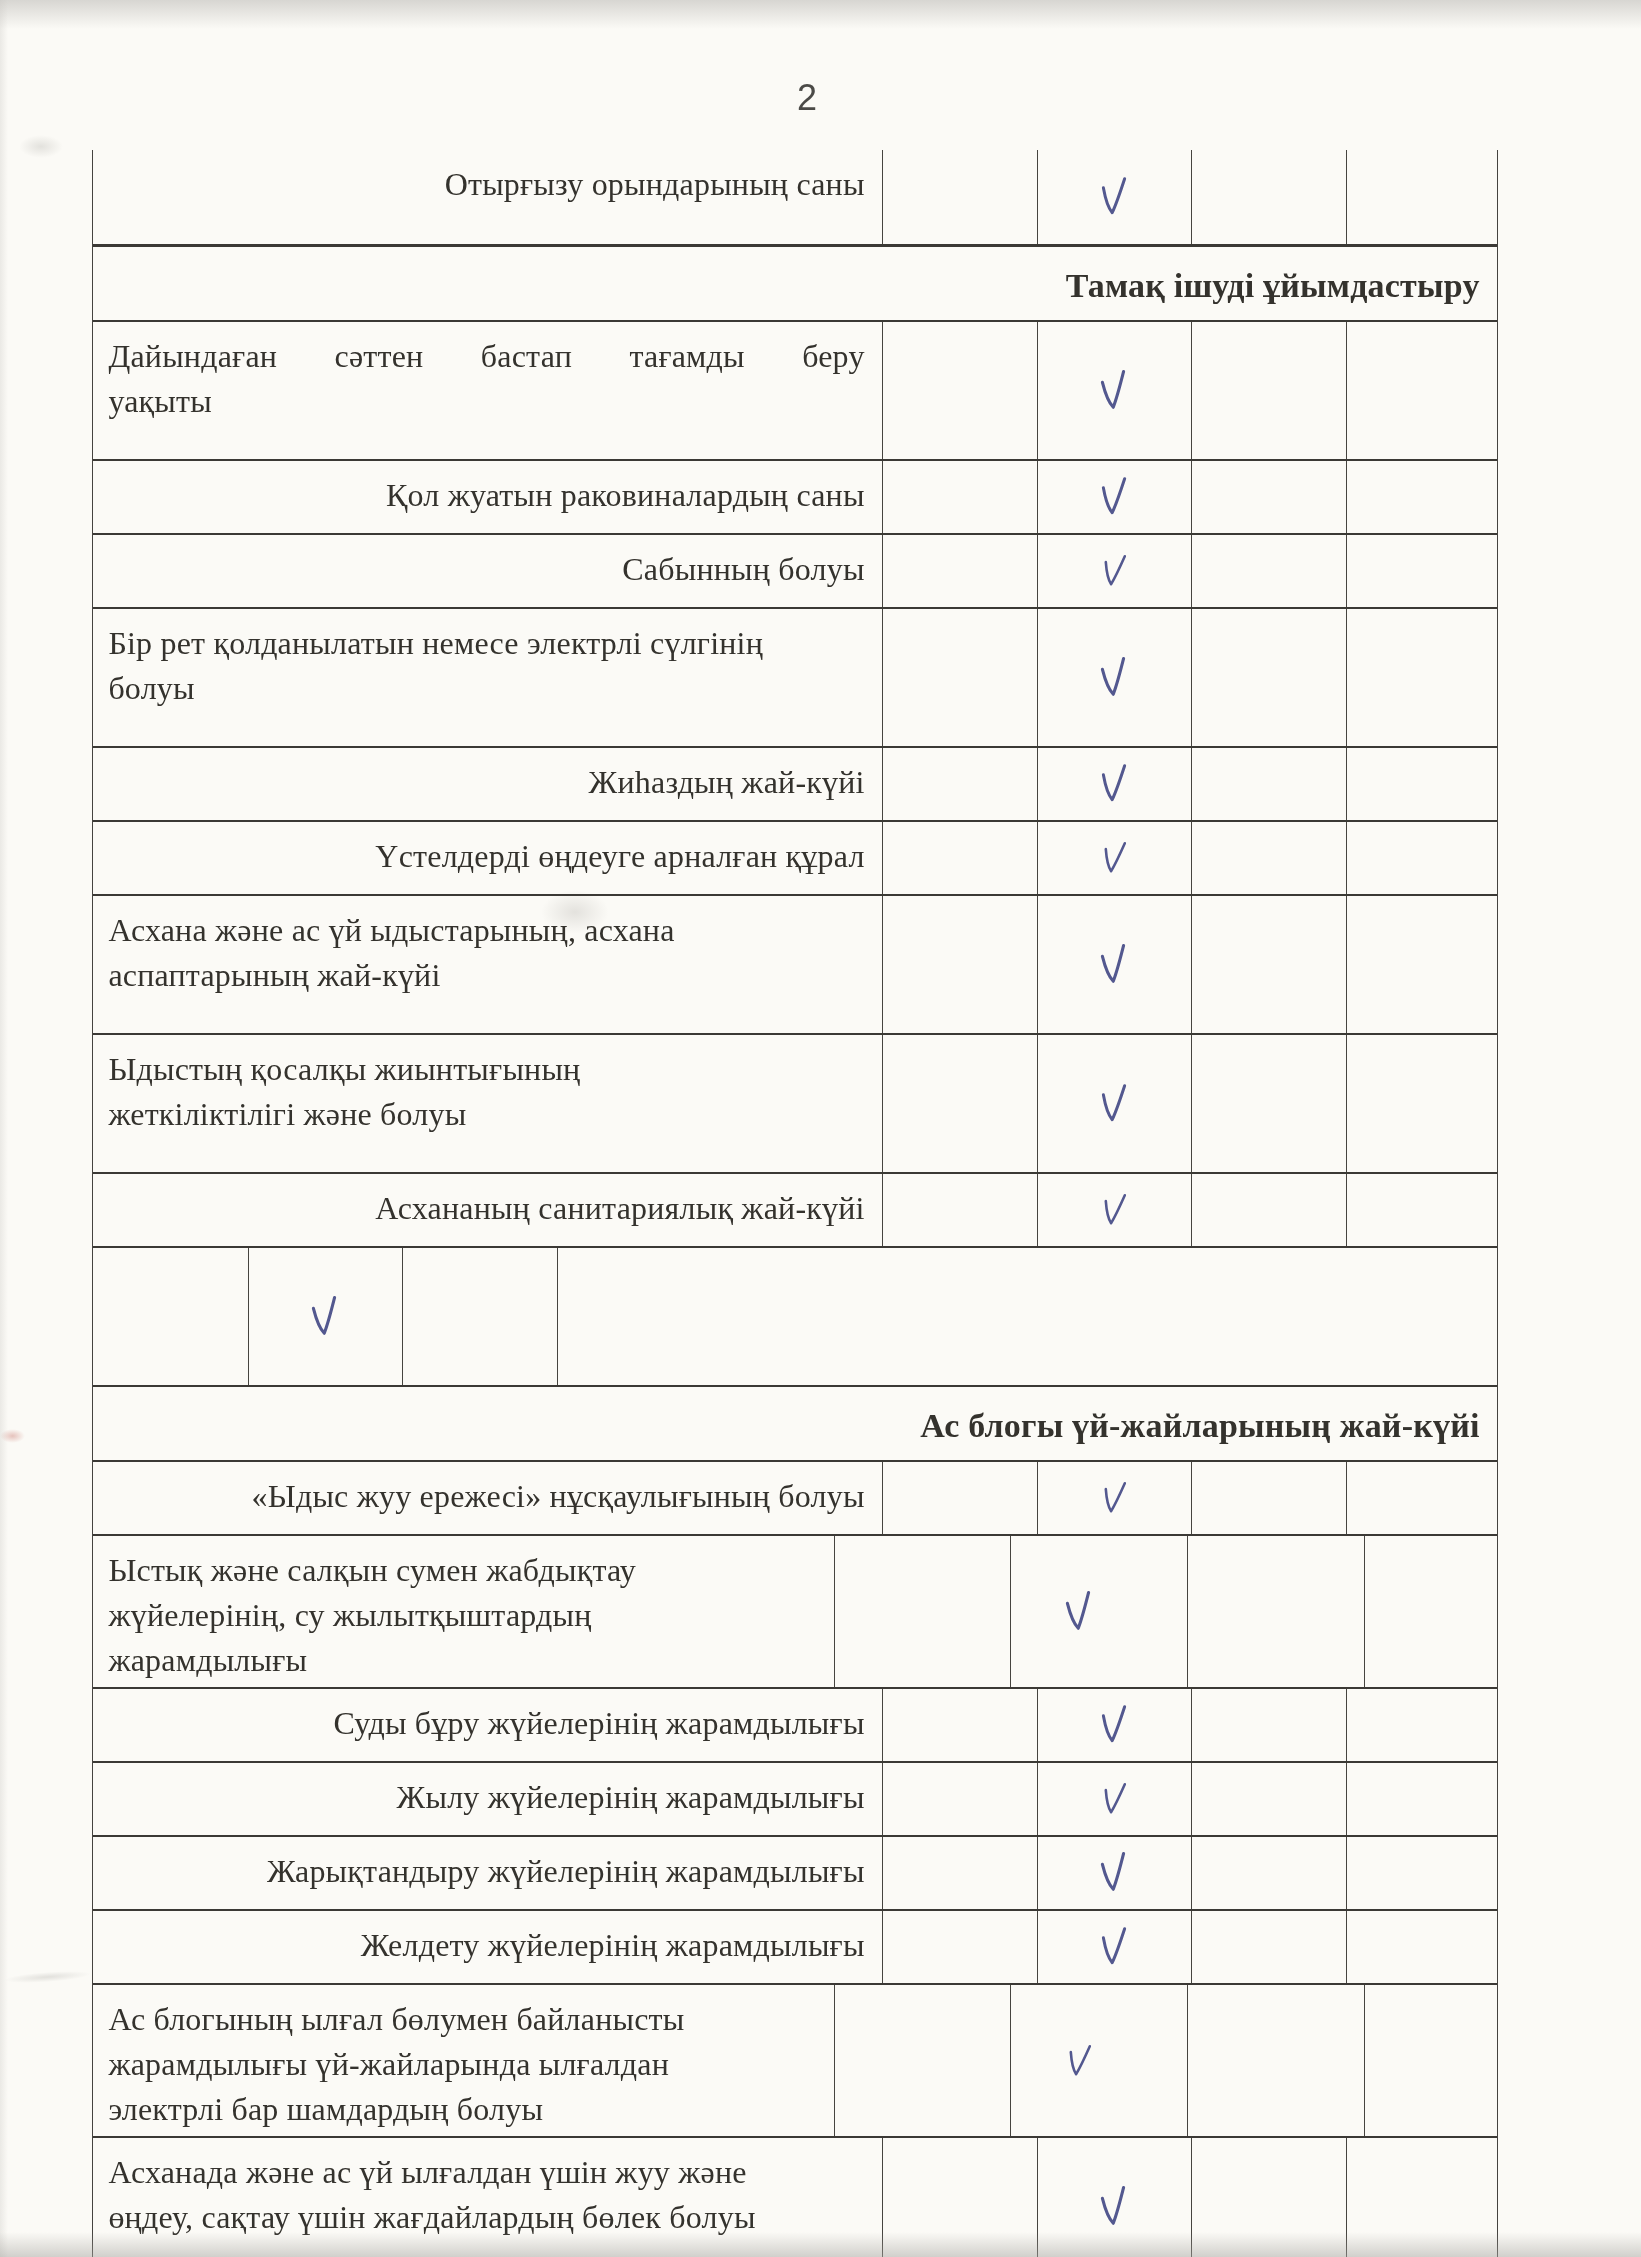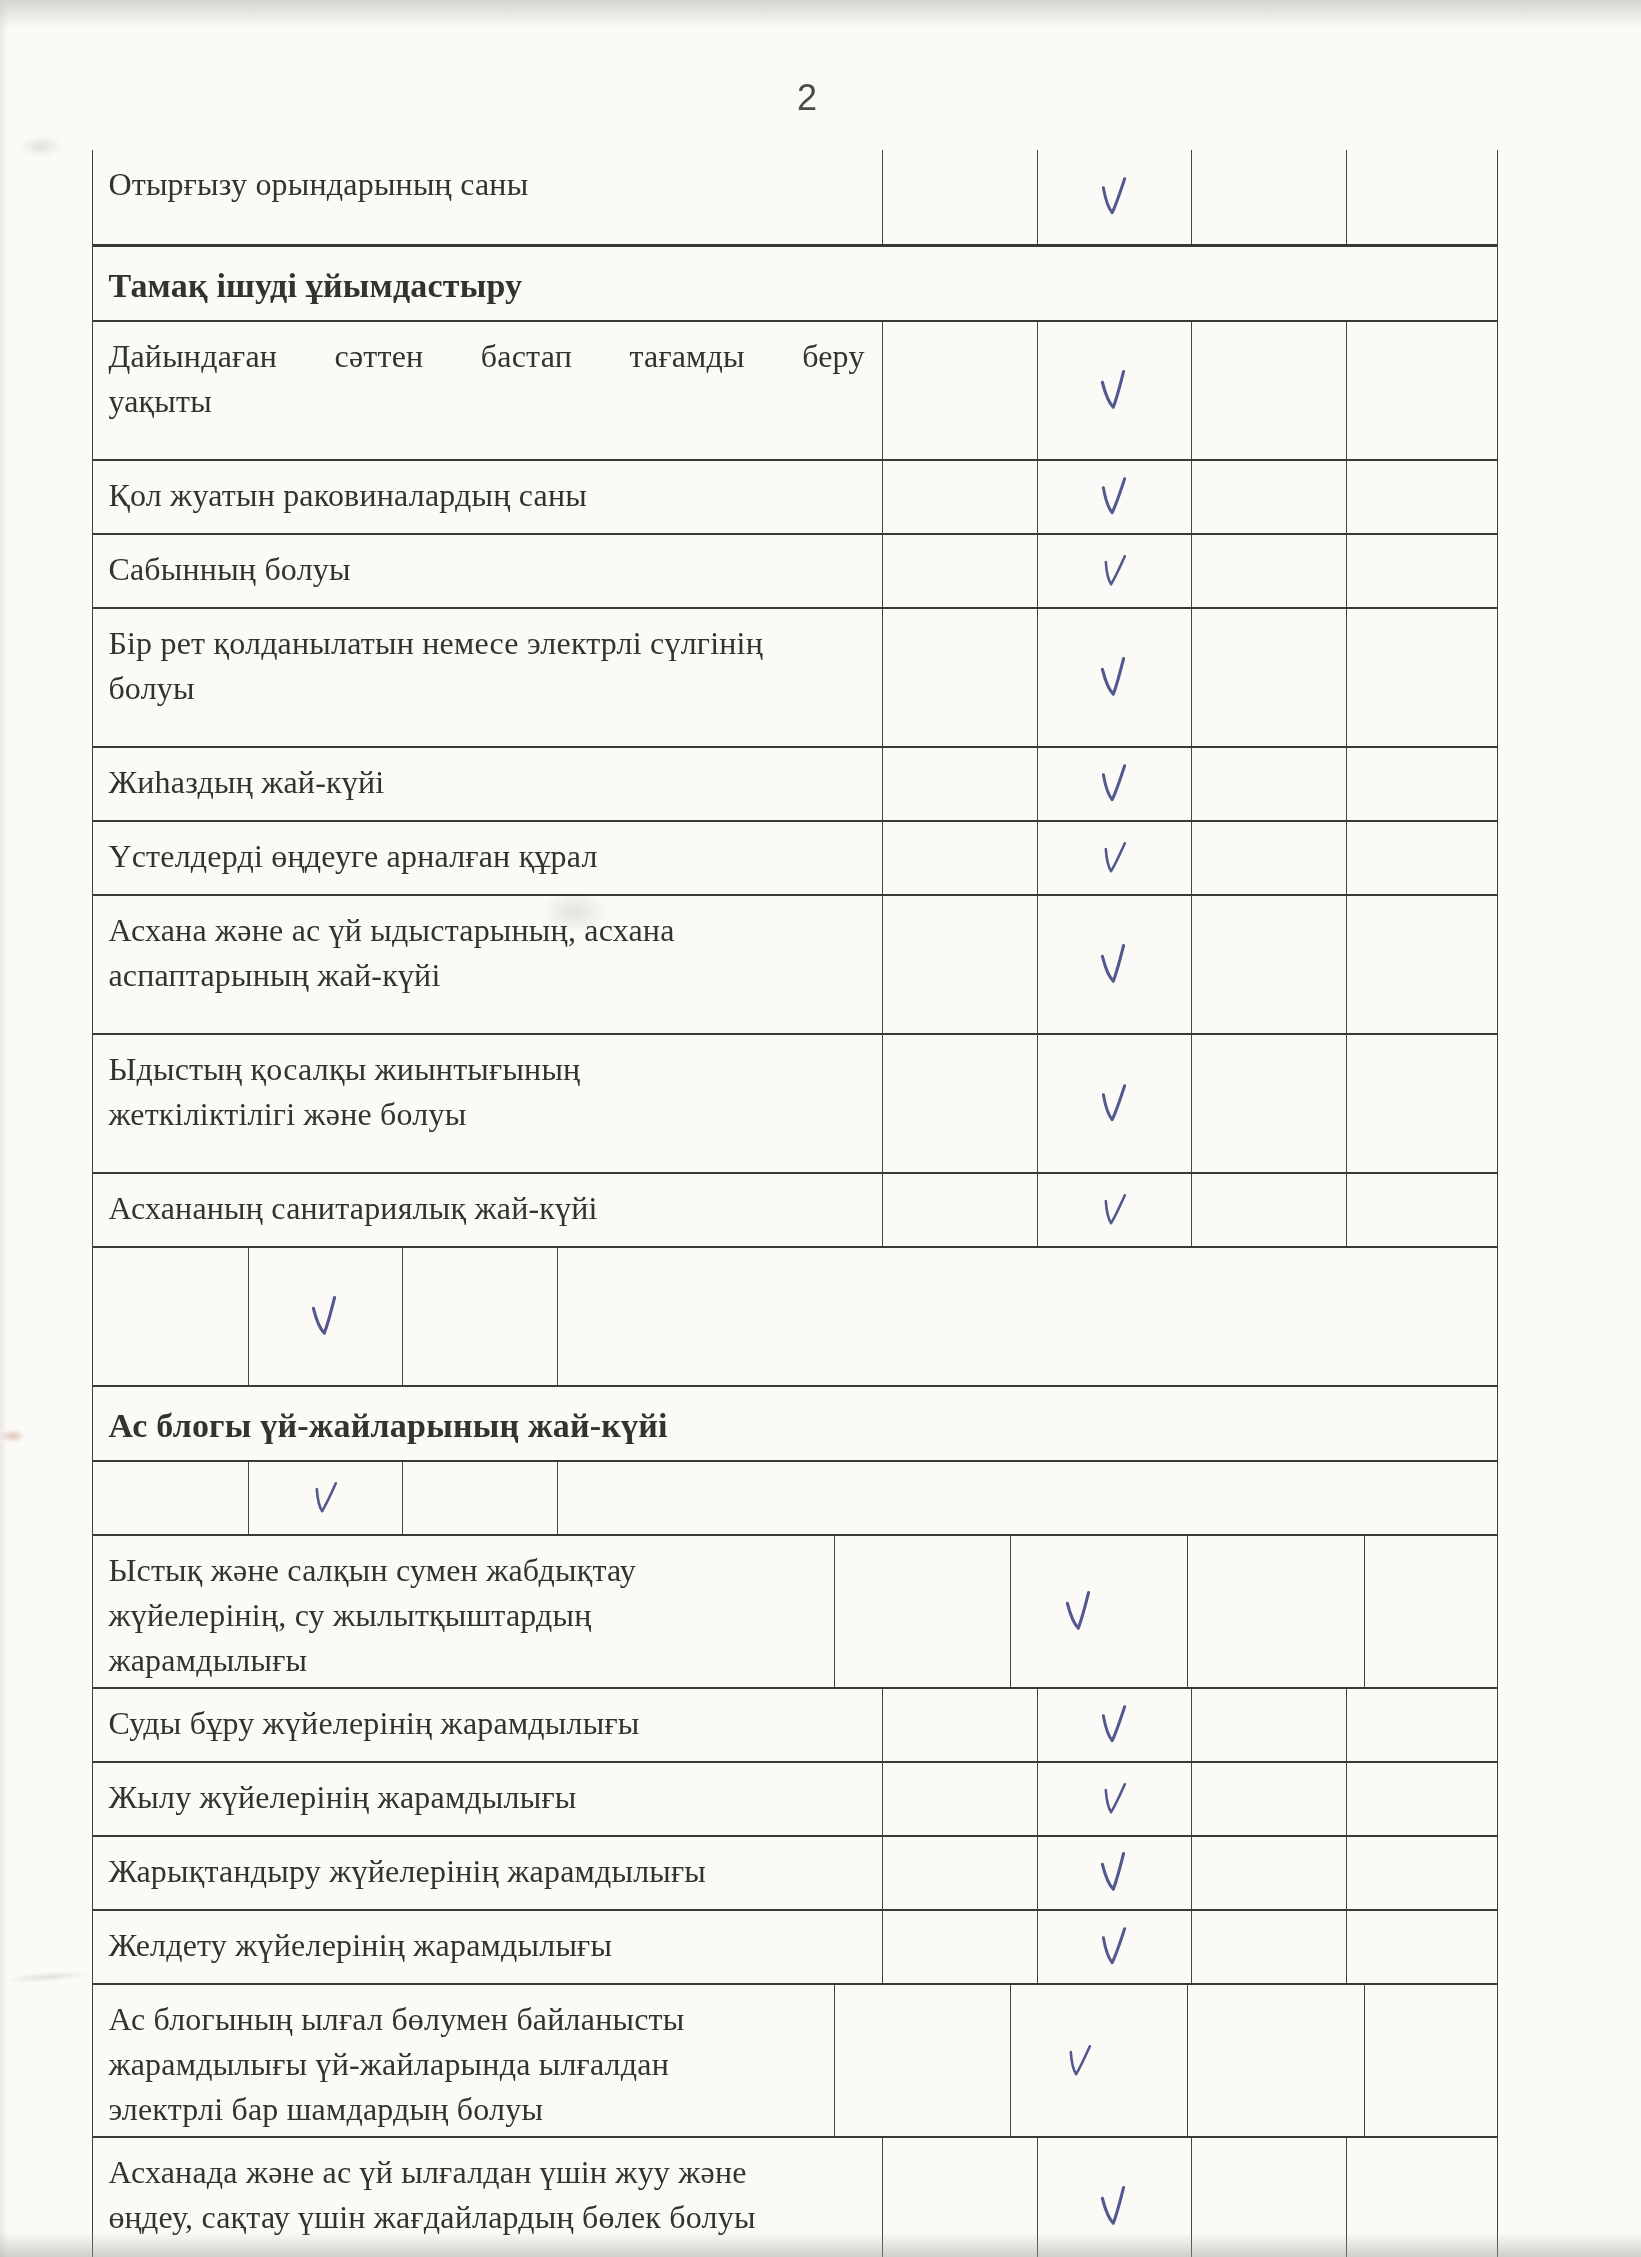--- a/index.html
+++ b/index.html
@@ -65,21 +65,21 @@
     border-right: 1.9px solid #45433f;
     box-sizing: content-box;
   }
   .table-row {
     display: flex;
     box-sizing: border-box;
     border-bottom: 2.9px solid #3b3935;
     position: relative;
   }
   .table-row:first-child { height: 97px; border-bottom-width: 3.9px; }
-  .lines-1 { height: 74px; }
+  .lines-1 { height: 74px; text-align: right; }
   .lines-2 { height: 139px; }
   .lines-3 { height: 153px; gap: 40px; }
   .section-row { height: 75px; }
 
   .cell {
     box-sizing: border-box;
     overflow: hidden;
   }
   .cell + .cell { border-left: 1.9px solid #46443f; }
   .criteria-cell {
@@ -285,20 +285,23 @@
         </div>
     <div class="cell mark-cell col-3"></div>
     <div class="cell mark-cell col-4"></div>
   </div>
       <div class="table-row section-row lines-1">
     <div class="cell section-cell">
           <div class="text-line">Ас блогы үй-жайларының жай-күйі</div>
         </div>
   </div>
       <div class="table-row item-row lines-1">
+    <div class="cell criteria-cell">
+          <div class="text-line">«Ыдыс жуу ережесі» нұсқаулығының болуы</div>
+        </div>
     <div class="cell mark-cell col-1"></div>
     <div class="cell mark-cell col-2">
           <svg class="check-svg check-v1" viewBox="0 0 44 54" aria-hidden="true">
     <path d="M10 16 C 11.5 28, 15 40, 18.5 44.5 C 22 38, 29.5 20, 34.5 7"></path>
   </svg>
         </div>
     <div class="cell mark-cell col-3"></div>
     <div class="cell mark-cell col-4"></div>
   </div>
       <div class="table-row item-row lines-3">

